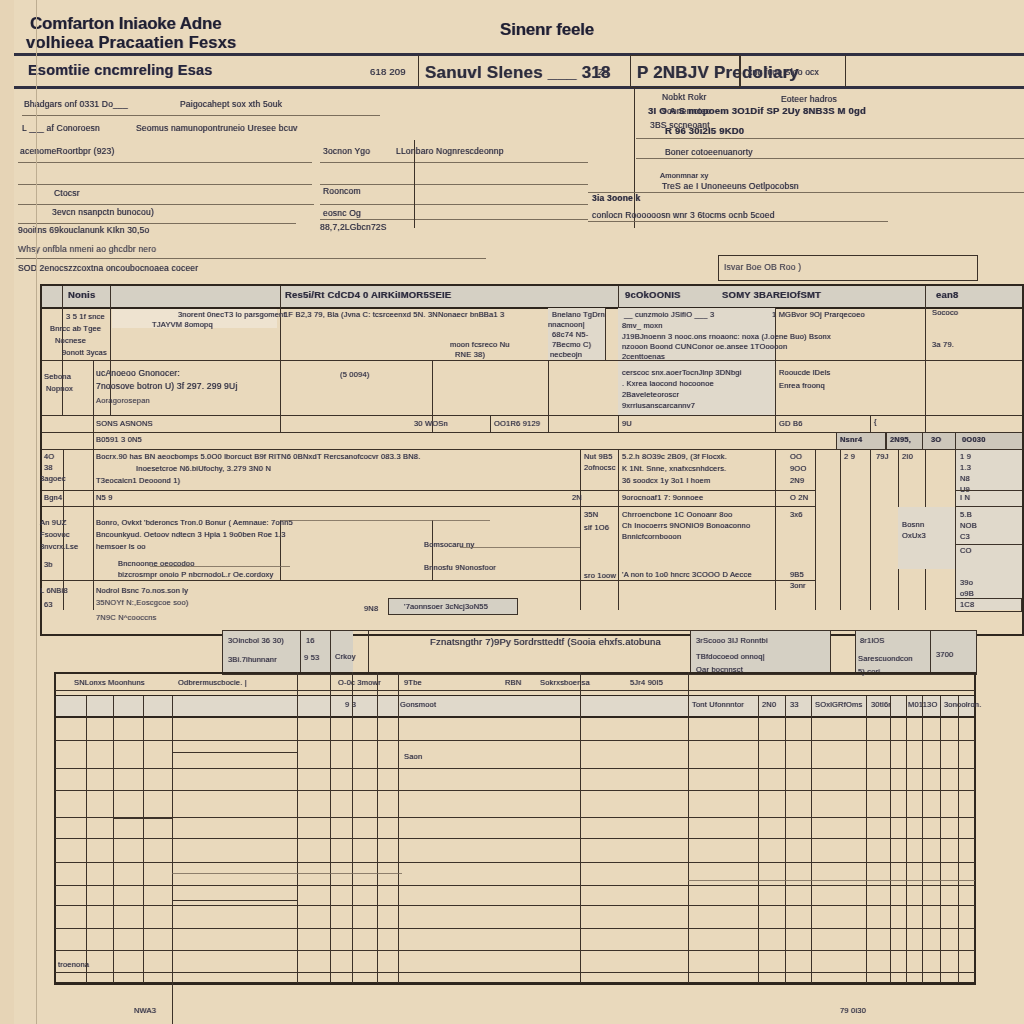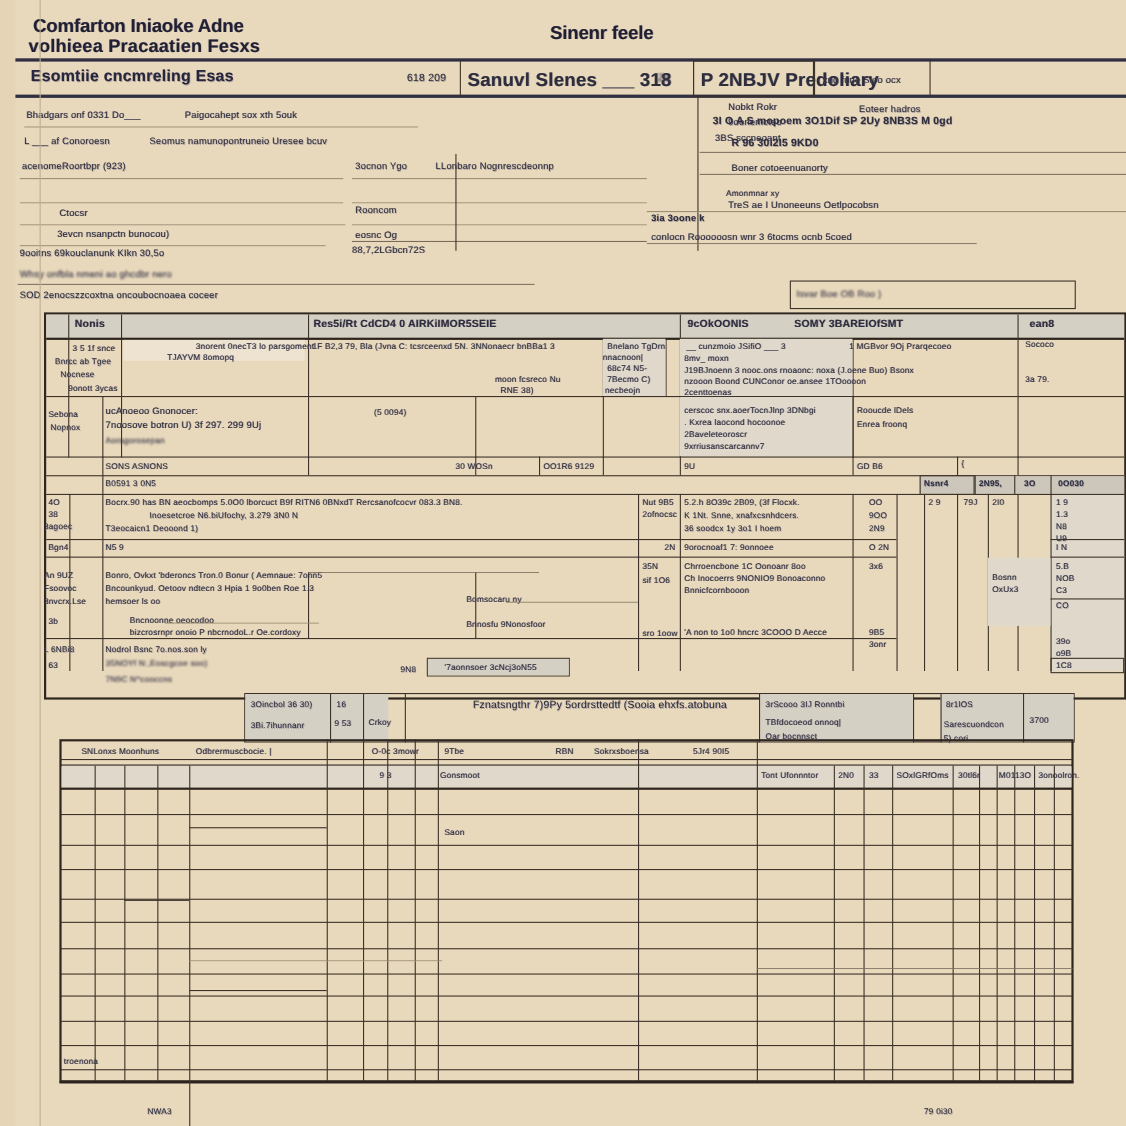--- a/index.html
+++ b/index.html
@@ -100,21 +100,21 @@
   <div class="txt md" style="left:637px; top:63px; font-weight:bold;">P 2NBJV Predoliary</div>
   <div class="txt xs blurry" style="left:748px; top:67px;">xng fuue Sloo ocx</div>
 
   <div class="vline" style="left:418px; top:55px; height:32px;"></div>
   <div class="vline" style="left:630px; top:55px; height:32px;"></div>
   <div class="vline" style="left:740px; top:55px; height:32px;"></div>
   <div class="vline" style="left:845px; top:55px; height:32px;"></div>
   <div class="box" style="left:630px; top:55px; width:110px; height:33px; border-width:1.6px;"></div>
 
   <div class="txt xs" style="left:24px; top:99px;">Bhadgars onf 0331 Do___</div>
-  <div class="txt xs" style="left:168px; top:99px;text-align:right;">Paigocahept sox xth 5ouk</div>
+  <div class="txt xs" style="left:180px; top:99px;text-align:right;">Paigocahept sox xth 5ouk</div>
   <div class="fline" style="left:22px; top:115px; width:358px;"></div>
 
   <div class="txt xs" style="left:22px; top:123px;">L ___ af Conoroesn</div>
   <div class="txt xs" style="left:136px; top:123px;">Seomus namunopontruneio Uresee bcuv</div>
 
   <div class="txt xs" style="left:20px; top:146px;">acenomeRoortbpr (923)</div>
   <div class="fline" style="left:18px; top:162px; width:294px;"></div>
 
   <div class="fline" style="left:18px; top:184px; width:294px;"></div>
 
@@ -312,21 +312,21 @@
   <div class="txt tiny" style="left:960px; top:452px;">1 9</div>
   <div class="txt tiny" style="left:960px; top:463px;">1.3</div>
   <div class="txt tiny" style="left:960px; top:474px;">N8</div>
   <div class="txt tiny" style="left:960px; top:485px;">U9</div>
 
   <div class="hline" style="left:42px; top:490px; width:773px;"></div>
   <div class="hline" style="left:955px; top:490px; width:67px;"></div>
 
   <div class="txt tiny" style="left:44px; top:493px;">Bgn4</div>
   <div class="txt tiny" style="left:96px; top:493px;">N5 9</div>
-  <div class="txt tiny" style="left:584px; top:493px;padding-left:20px;">2N</div>
+  <div class="txt tiny" style="left:552px; top:493px;padding-left:20px;">2N</div>
   <div class="txt tiny" style="left:622px; top:493px;">9orocnoaf1  7: 9onnoee</div>
   <div class="txt tiny" style="left:790px; top:493px;">O 2N</div>
   <div class="txt tiny" style="left:960px; top:493px;">I N</div>
   <div class="hline" style="left:42px; top:506px; width:773px;"></div>
   <div class="hline" style="left:955px; top:506px; width:67px;"></div>
 
   <div class="shade l" style="left:898px; top:507px; width:57px; height:62px;"></div>
   <div class="txt tiny" style="left:584px; top:510px;">35N</div>
   <div class="txt tiny" style="left:584px; top:523px;">sif 1O6</div>
   <div class="txt tiny" style="left:622px; top:510px;">Chrroencbone   1C  Oonoanr 8oo</div>

